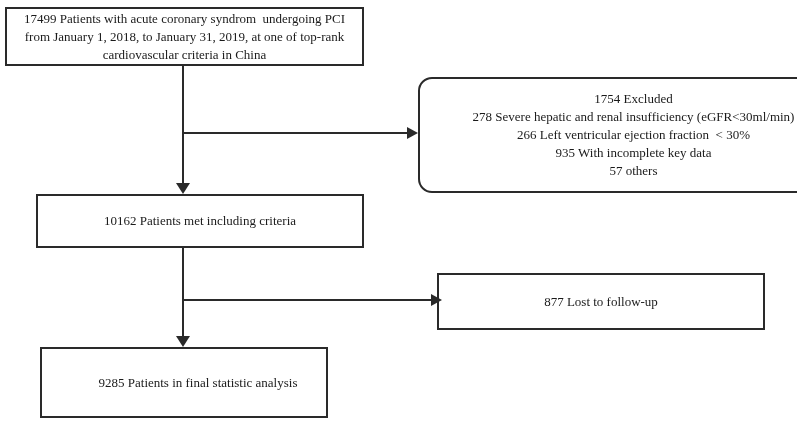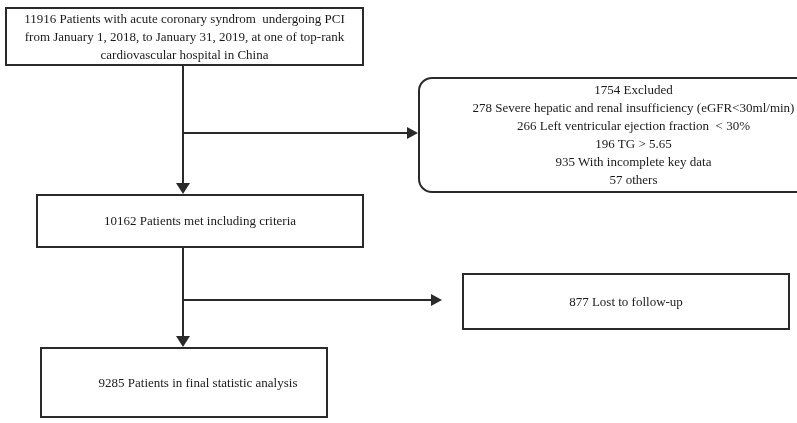--- a/index.html
+++ b/index.html
@@ -24,21 +24,21 @@
     text-align: center;
   }
   .tline {
     white-space: pre;
     font-size: 13px;
     line-height: 18px;
   }
   .node-initial   { left: 5px;   top: 7px;   width: 359px; height: 59px; }
   .node-excluded  { left: 418px; top: 77px;  width: 431px; height: 116px; border-radius: 14px; }
   .node-met       { left: 36px;  top: 194px; width: 328px; height: 54px; }
-  .node-lost      { left: 462px; top: 273px; width: 328px; height: 57px; }
+  .node-lost      { left: 437px; top: 273px; width: 328px; height: 57px; }
   .node-final     { left: 40px;  top: 347px; width: 288px; height: 71px; padding-left: 28px; }
 
   .cline { position: absolute; background: #2a2a2a; }
   .v1 { left: 182px; top: 66px;  width: 2px;  height: 118px; }
   .h1 { left: 183px; top: 132px; width: 224px; height: 2px; }
   .v2 { left: 182px; top: 248px; width: 2px;  height: 89px; }
   .h2 { left: 183px; top: 299px; width: 248px; height: 2px; }
 
   .arrow-down {
     position: absolute; width: 0; height: 0;
@@ -56,30 +56,29 @@
   .a-h1 { left: 407px; top: 127px; }
   .a-v2 { left: 176px; top: 336px; }
   .a-h2 { left: 431px; top: 294px; }
 </style>
 </head>
 <body>
 
 <div class="canvas">
 
   <div class="box node-initial">
-    <div class="tline">11916 Patients with acute coronary syndrom  undergoing PCI</div>
+    <div class="tline">17499 Patients with acute coronary syndrom  undergoing PCI</div>
     <div class="tline">from January 1, 2018, to January 31, 2019, at one of top-rank</div>
-    <div class="tline">cardiovascular hospital in China</div>
+    <div class="tline">cardiovascular criteria in China</div>
   </div>
 
   <div class="box node-excluded">
     <div class="tline">1754 Excluded</div>
     <div class="tline">278 Severe hepatic and renal insufficiency (eGFR&lt;30ml/min)</div>
     <div class="tline">266 Left ventricular ejection fraction  &lt; 30%</div>
-    <div class="tline">196 TG &gt; 5.65</div>
     <div class="tline">935 With incomplete key data</div>
     <div class="tline">57 others</div>
   </div>
 
   <div class="box node-met">
     <div class="tline">10162 Patients met including criteria</div>
   </div>
 
   <div class="box node-lost">
     <div class="tline">877 Lost to follow-up</div>

